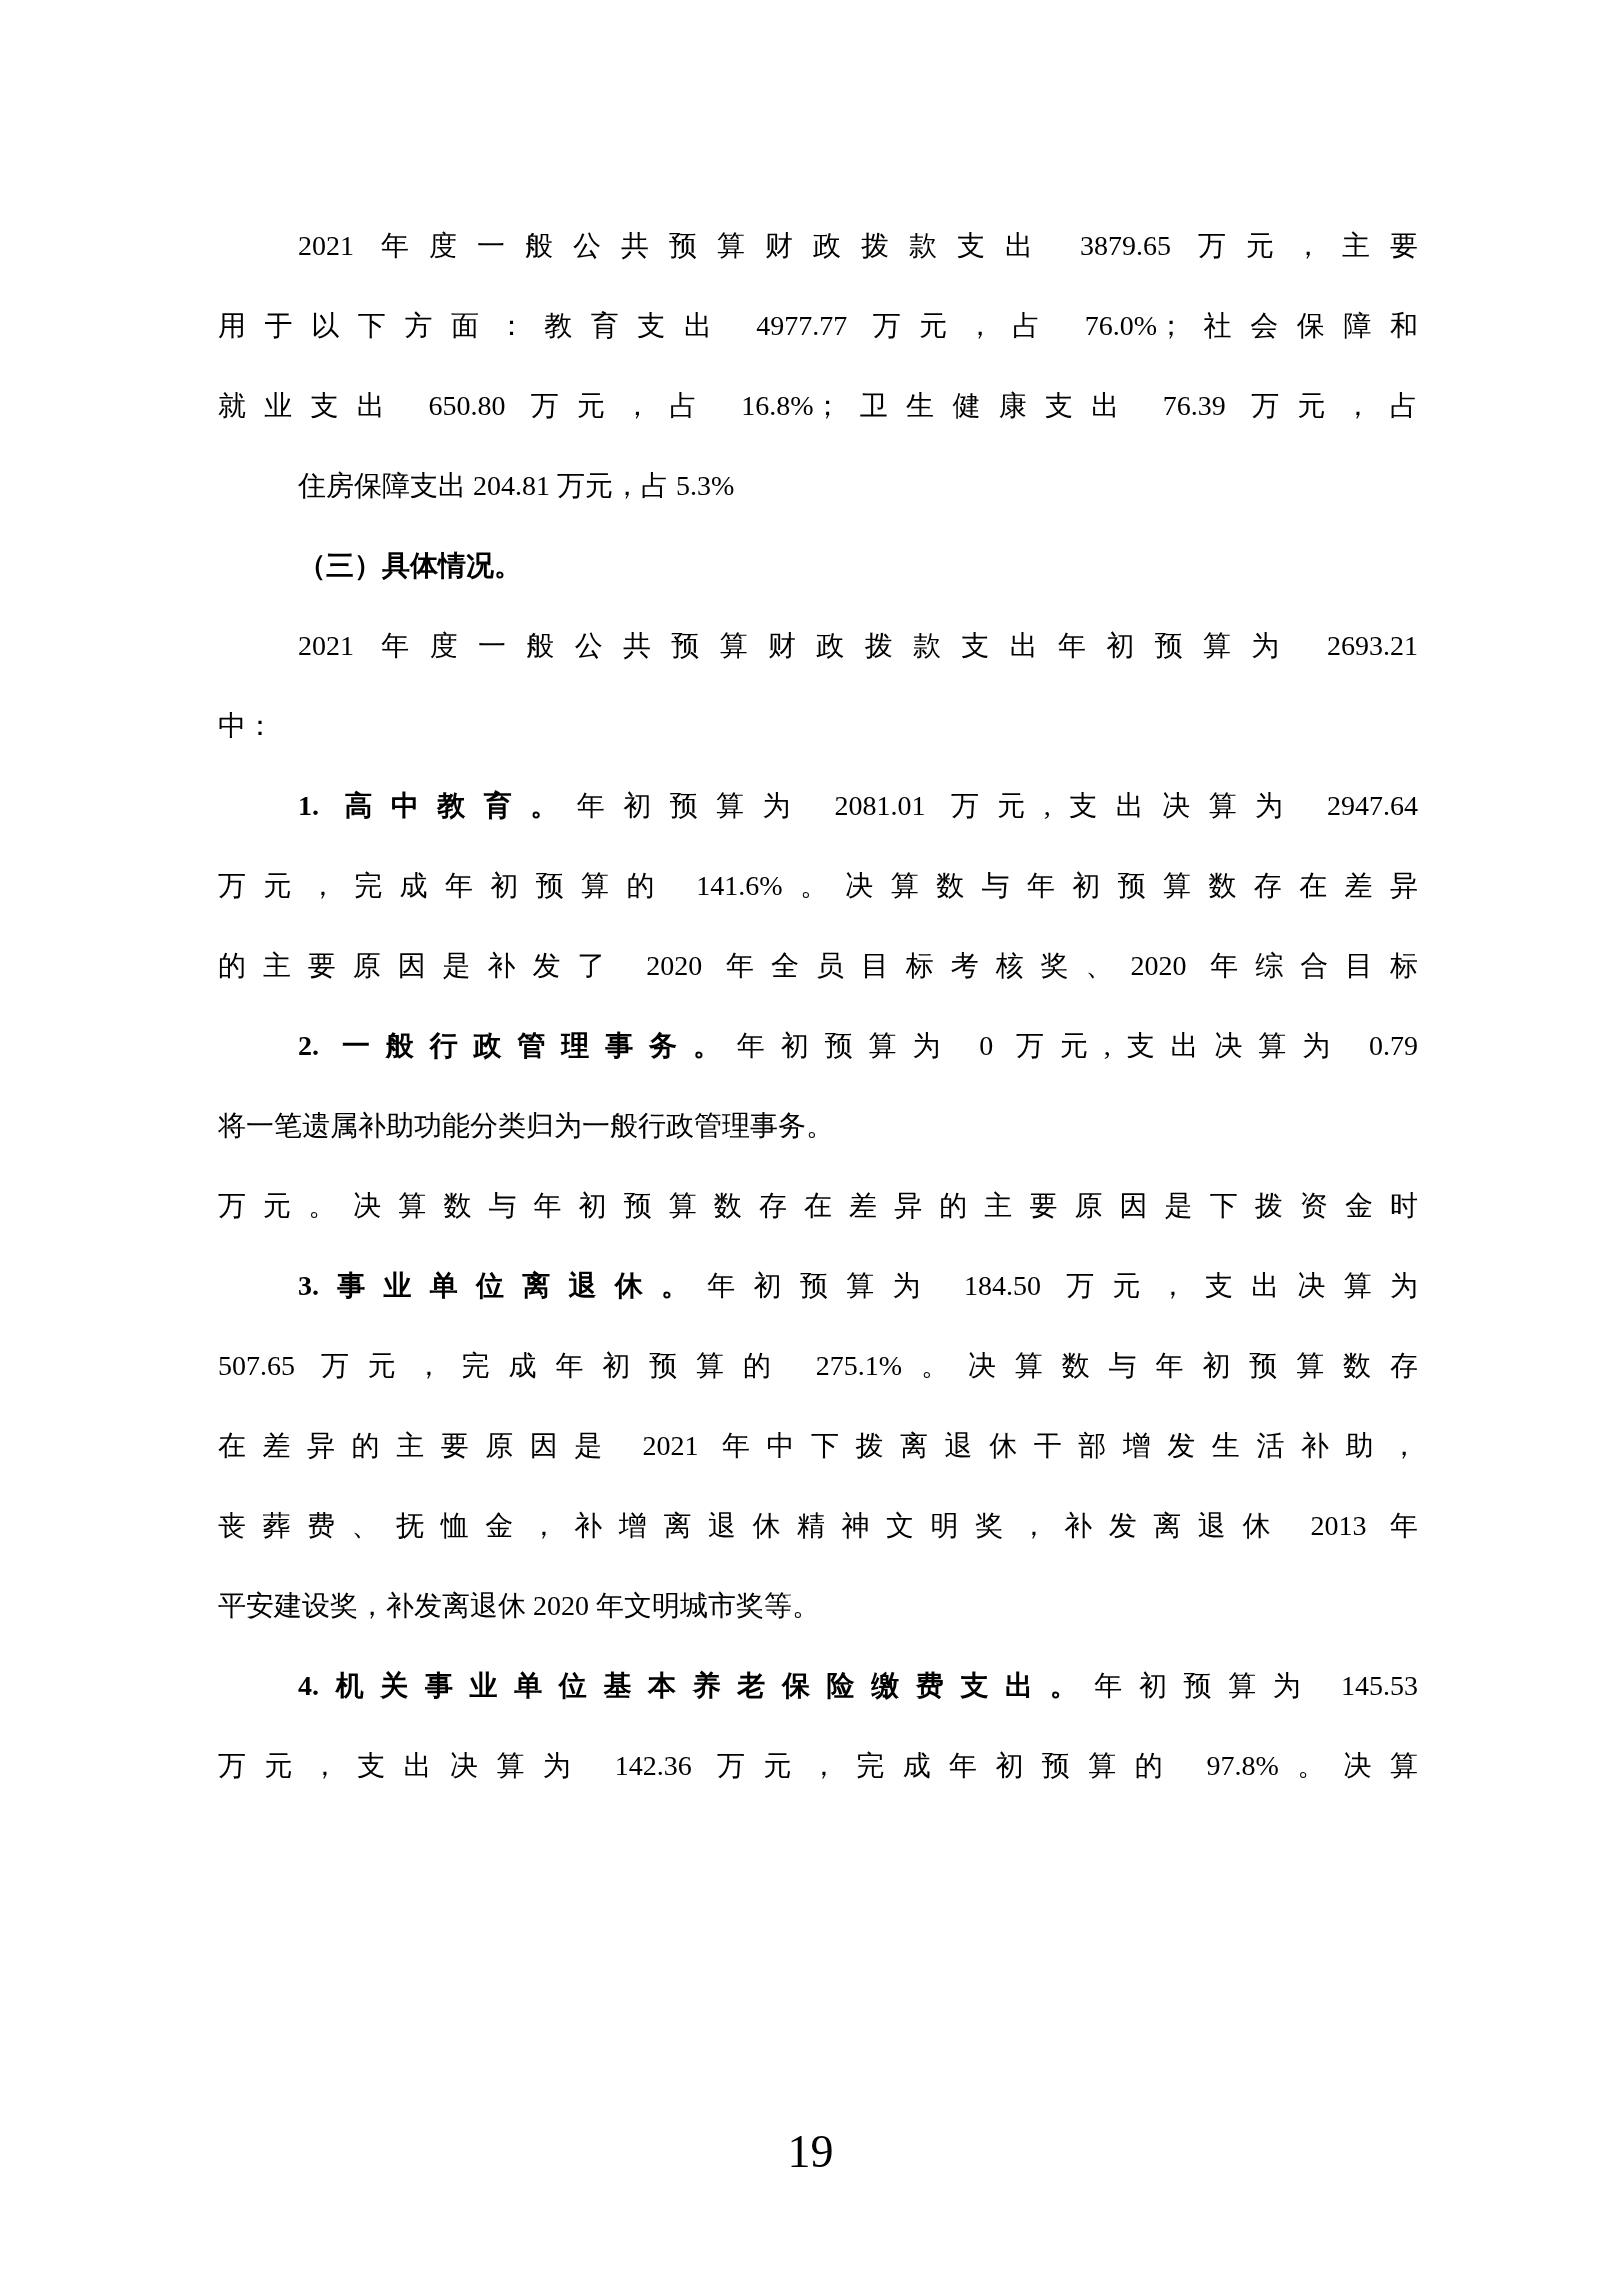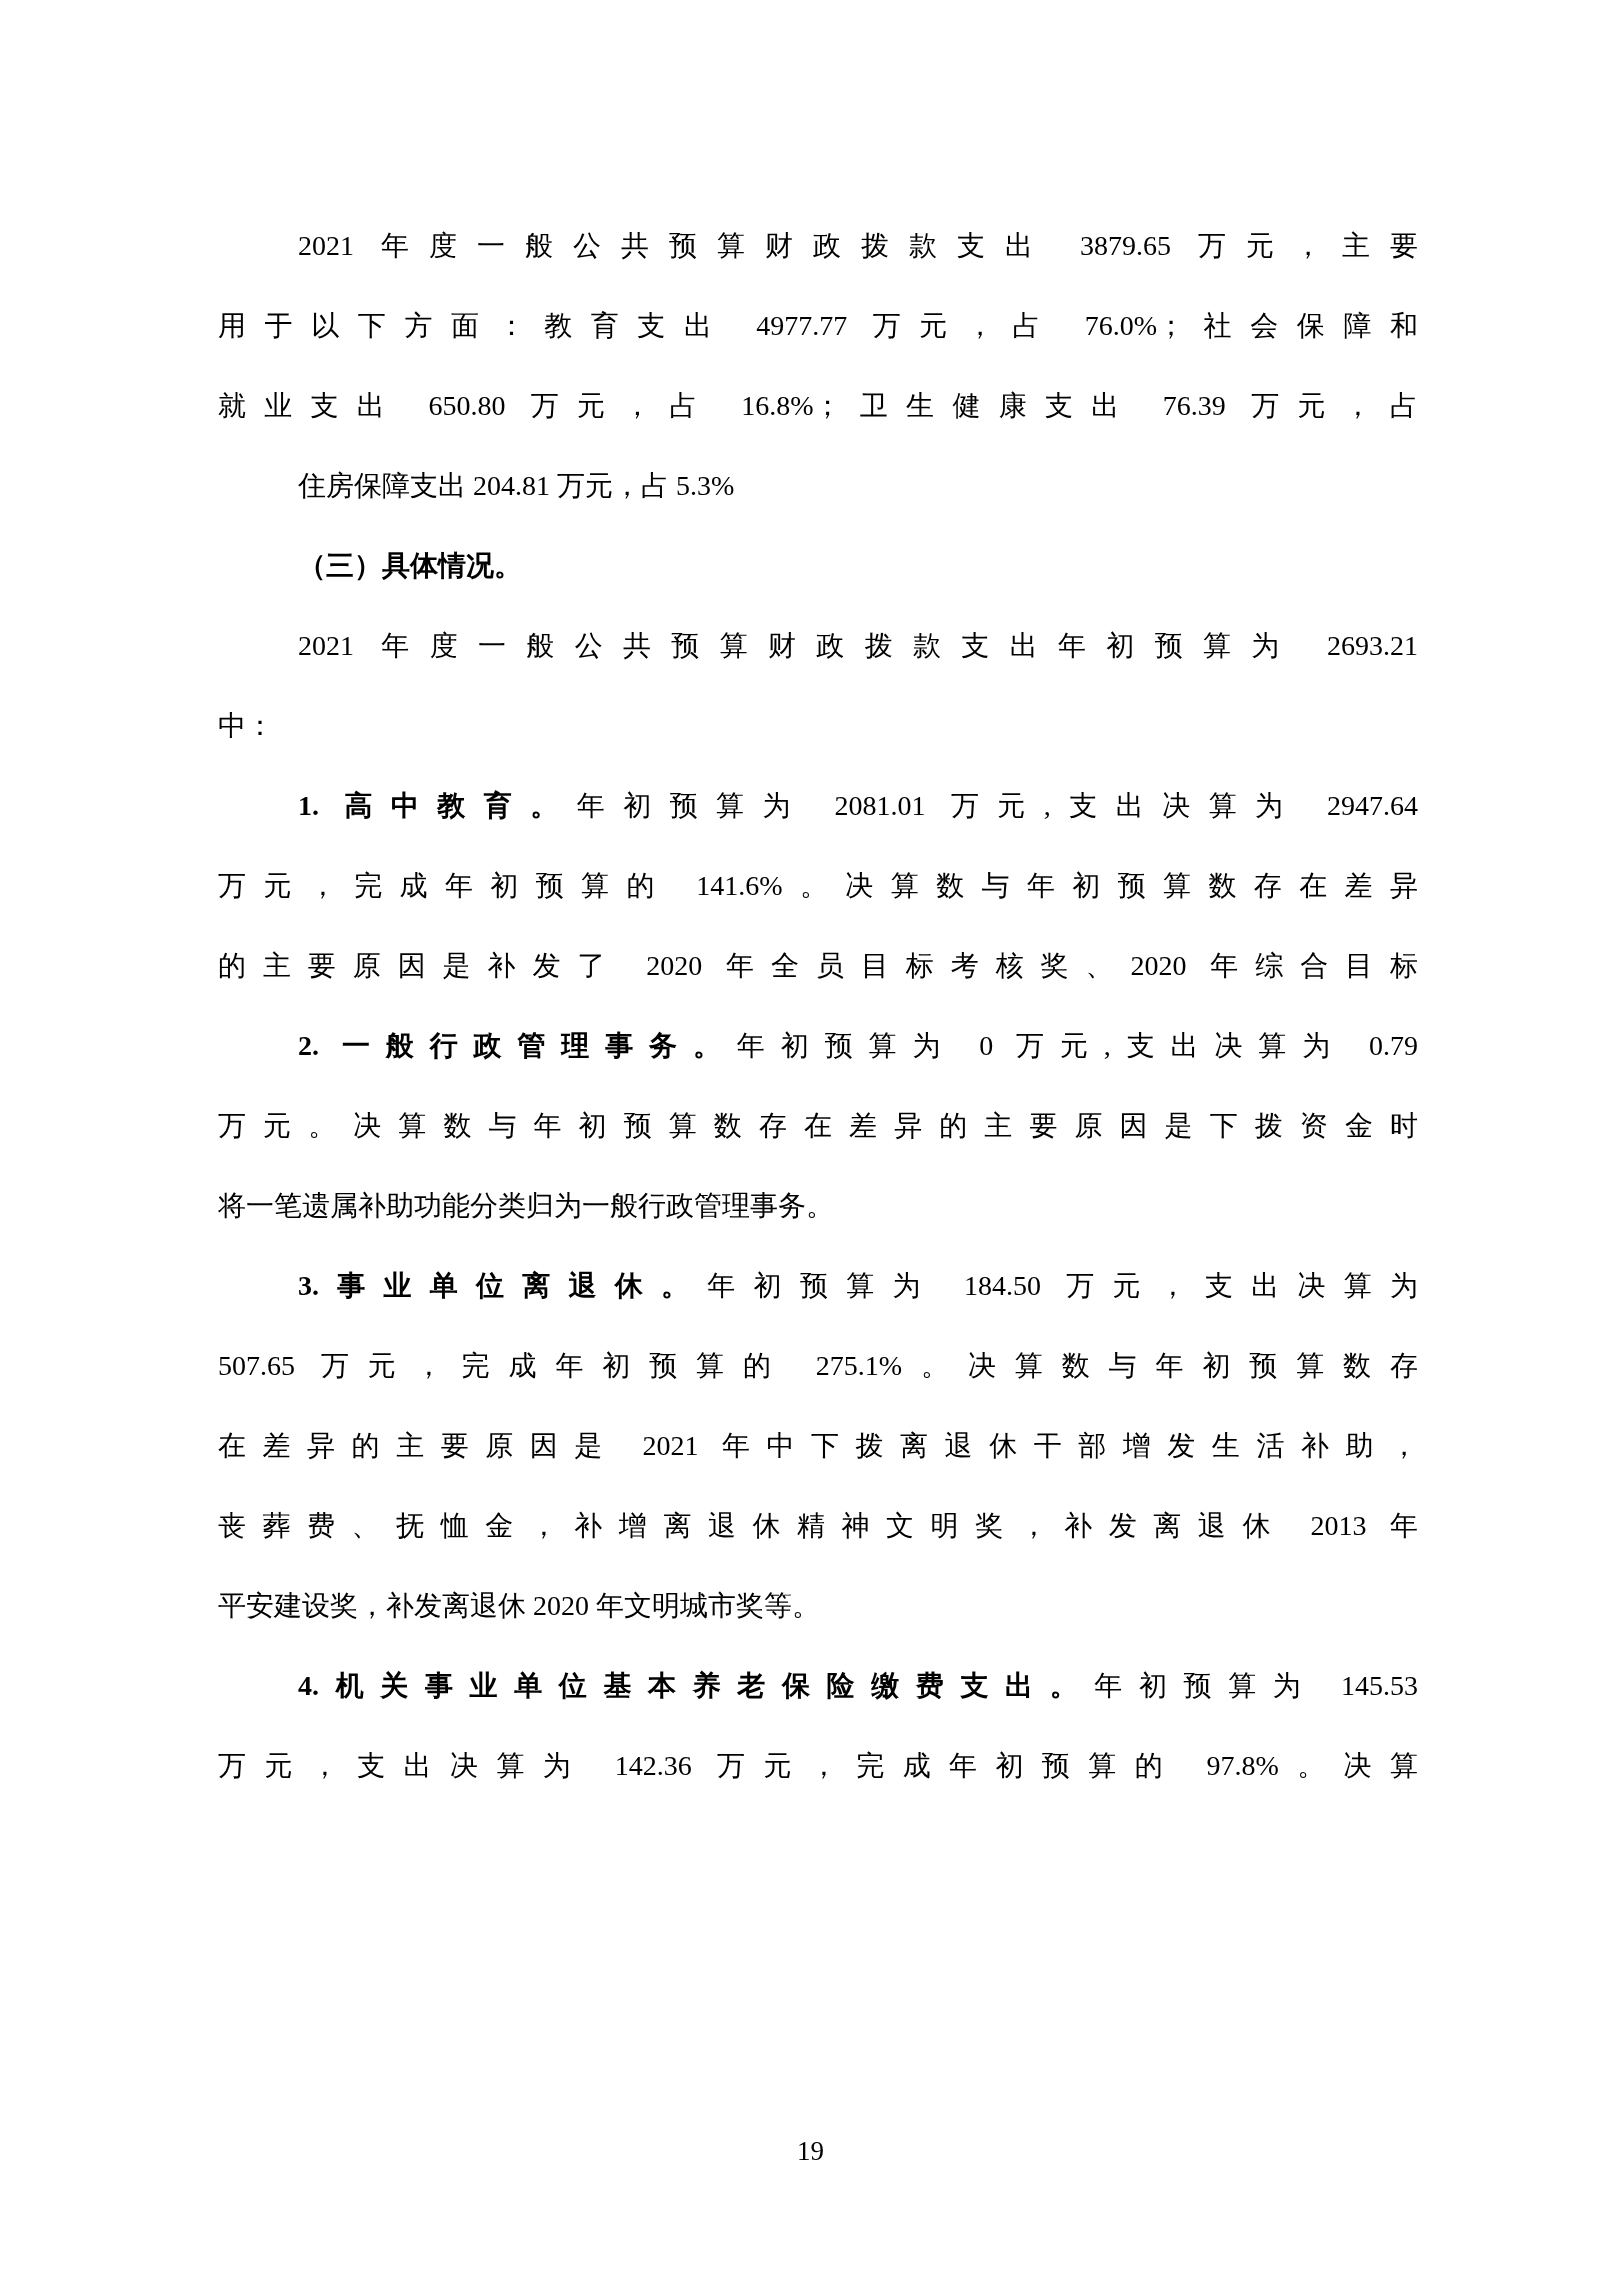--- a/index.html
+++ b/index.html
@@ -28,43 +28,43 @@
     text-align:left;
     text-align-last:left;
   }
   .ind{padding-left:80px;}
   .b{font-weight:700;margin-top:32px;}
   .page-num{
     position:absolute;
     top:2129px;left:0;
     width:100%;
     text-align:center;
-    font-size:27px;
+    font-size:46px;
     line-height:45px;
   }
 </style>
 </head>
 <body>
 
 <div class="page">
   <div class="text-block">
 
     <div class="line ind"><span>2021 年度一般公共预算财政拨款支出 3879.65 万元，主要</span></div>
     <div class="line"><span>用于以下方面：教育支出 4977.77 万元，占 76.0%；社会保障和</span></div>
     <div class="line"><span>就业支出 650.80 万元，占 16.8%；卫生健康支出 76.39 万元，占</span></div>
     <div class="line plain ind"><span>住房保障支出 204.81 万元，占 5.3%</span></div>
     <div class="line plain ind"><span class="b">（三）具体情况。</span></div>
     <div class="line ind"><span>2021 年度一般公共预算财政拨款支出年初预算为 2693.21</span></div>
     <div class="line plain"><span>中：</span></div>
     <div class="line ind"><span class="b">1. 高中教育。</span><span>年初预算为 2081.01 万元,支出决算为 2947.64</span></div>
     <div class="line"><span>万元，完成年初预算的 141.6%。决算数与年初预算数存在差异</span></div>
     <div class="line"><span>的主要原因是补发了 2020 年全员目标考核奖、2020 年综合目标</span></div>
     <div class="line ind"><span class="b">2. 一般行政管理事务。</span><span>年初预算为 0 万元,支出决算为 0.79</span></div>
+    <div class="line plain"><span>将一笔遗属补助功能分类归为一般行政管理事务。</span></div>
     <div class="line"><span>万元。决算数与年初预算数存在差异的主要原因是下拨资金时</span></div>
-    <div class="line plain"><span>将一笔遗属补助功能分类归为一般行政管理事务。</span></div>
     <div class="line ind"><span class="b">3.事业单位离退休。</span><span>年初预算为 184.50 万元，支出决算为</span></div>
     <div class="line"><span>507.65 万元，完成年初预算的 275.1%。决算数与年初预算数存</span></div>
     <div class="line"><span>在差异的主要原因是 2021 年中下拨离退休干部增发生活补助，</span></div>
     <div class="line"><span>丧葬费、抚恤金，补增离退休精神文明奖，补发离退休 2013 年</span></div>
     <div class="line plain"><span>平安建设奖，补发离退休 2020 年文明城市奖等。</span></div>
     <div class="line ind"><span class="b">4.机关事业单位基本养老保险缴费支出。</span><span>年初预算为 145.53</span></div>
     <div class="line"><span>万元，支出决算为 142.36 万元，完成年初预算的 97.8%。决算</span></div>
 
   </div>
 

